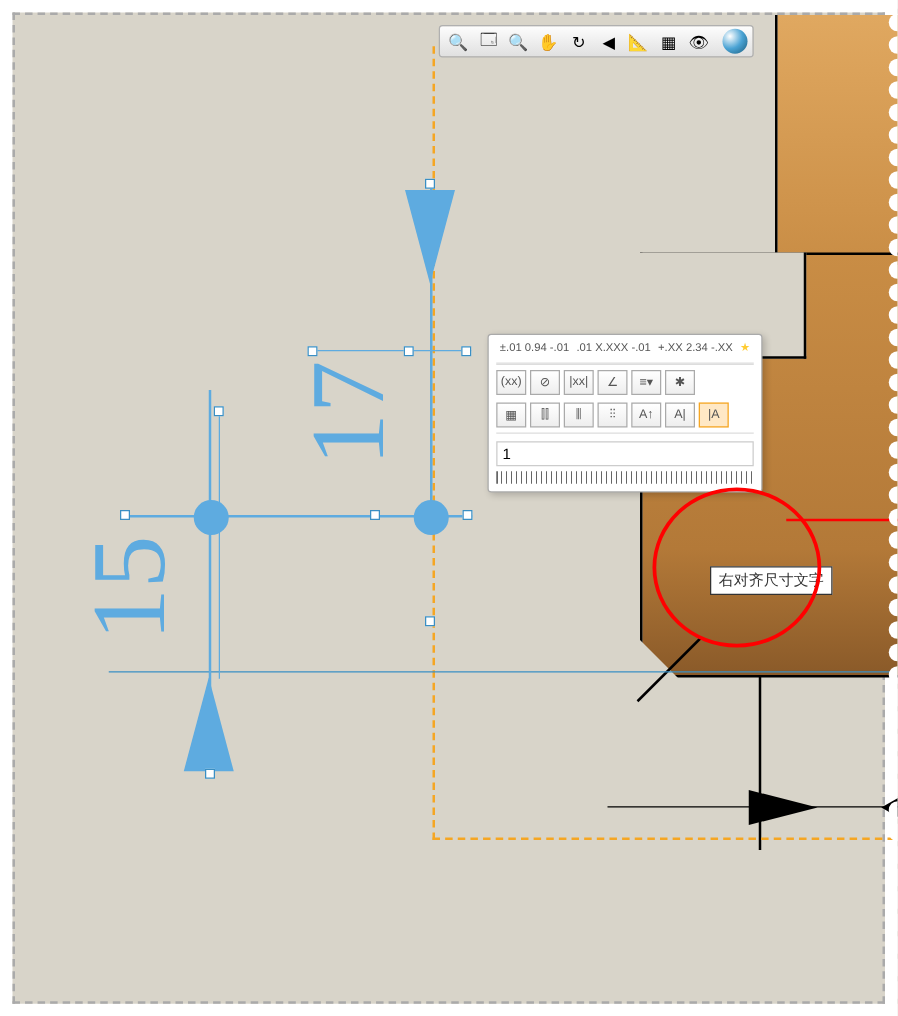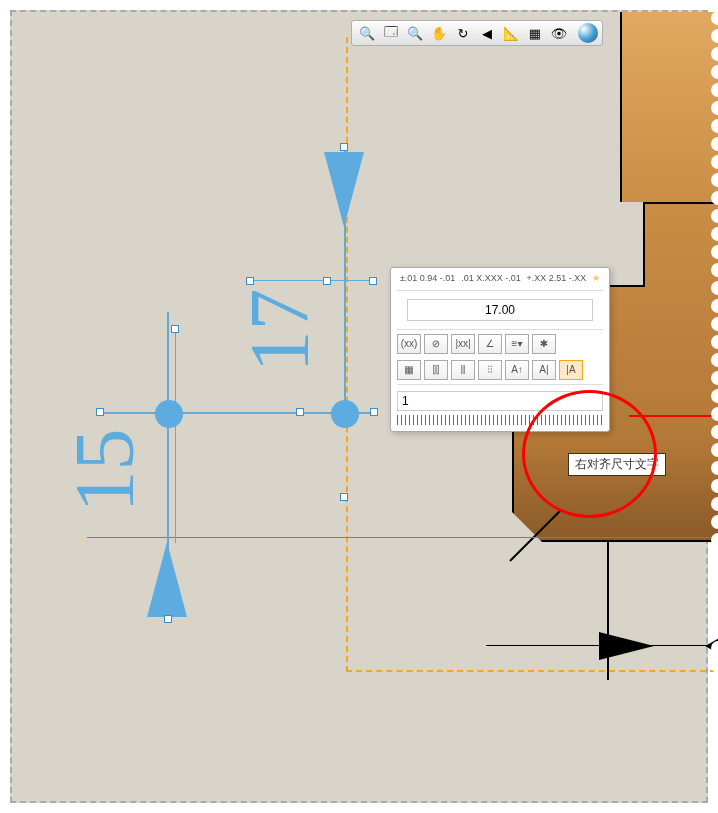--- a/index.html
+++ b/index.html
@@ -463,25 +463,24 @@
 
   <div class="tol-panel">
     <div class="tol-row1">
       <span>±.01
 0.94
 -.01</span>
       <span>.01
 X.XXX
 -.01</span>
       <span>+.XX
-2.51
+2.34
 -.XX</span>
       <span class="star">★</span>
     </div>
-    <input class="val-input" value="17.00" style="">
     <div class="tol-btns">
       <div class="tol-btn">(xx)</div>
       <div class="tol-btn">⊘</div>
       <div class="tol-btn">|xx|</div>
       <div class="tol-btn">∠</div>
       <div class="tol-btn">≡▾</div>
       <div class="tol-btn">✱</div>
       <div style="width:100%"></div>
       <div class="tol-btn">▦</div>
       <div class="tol-btn">⫿⫿</div>

